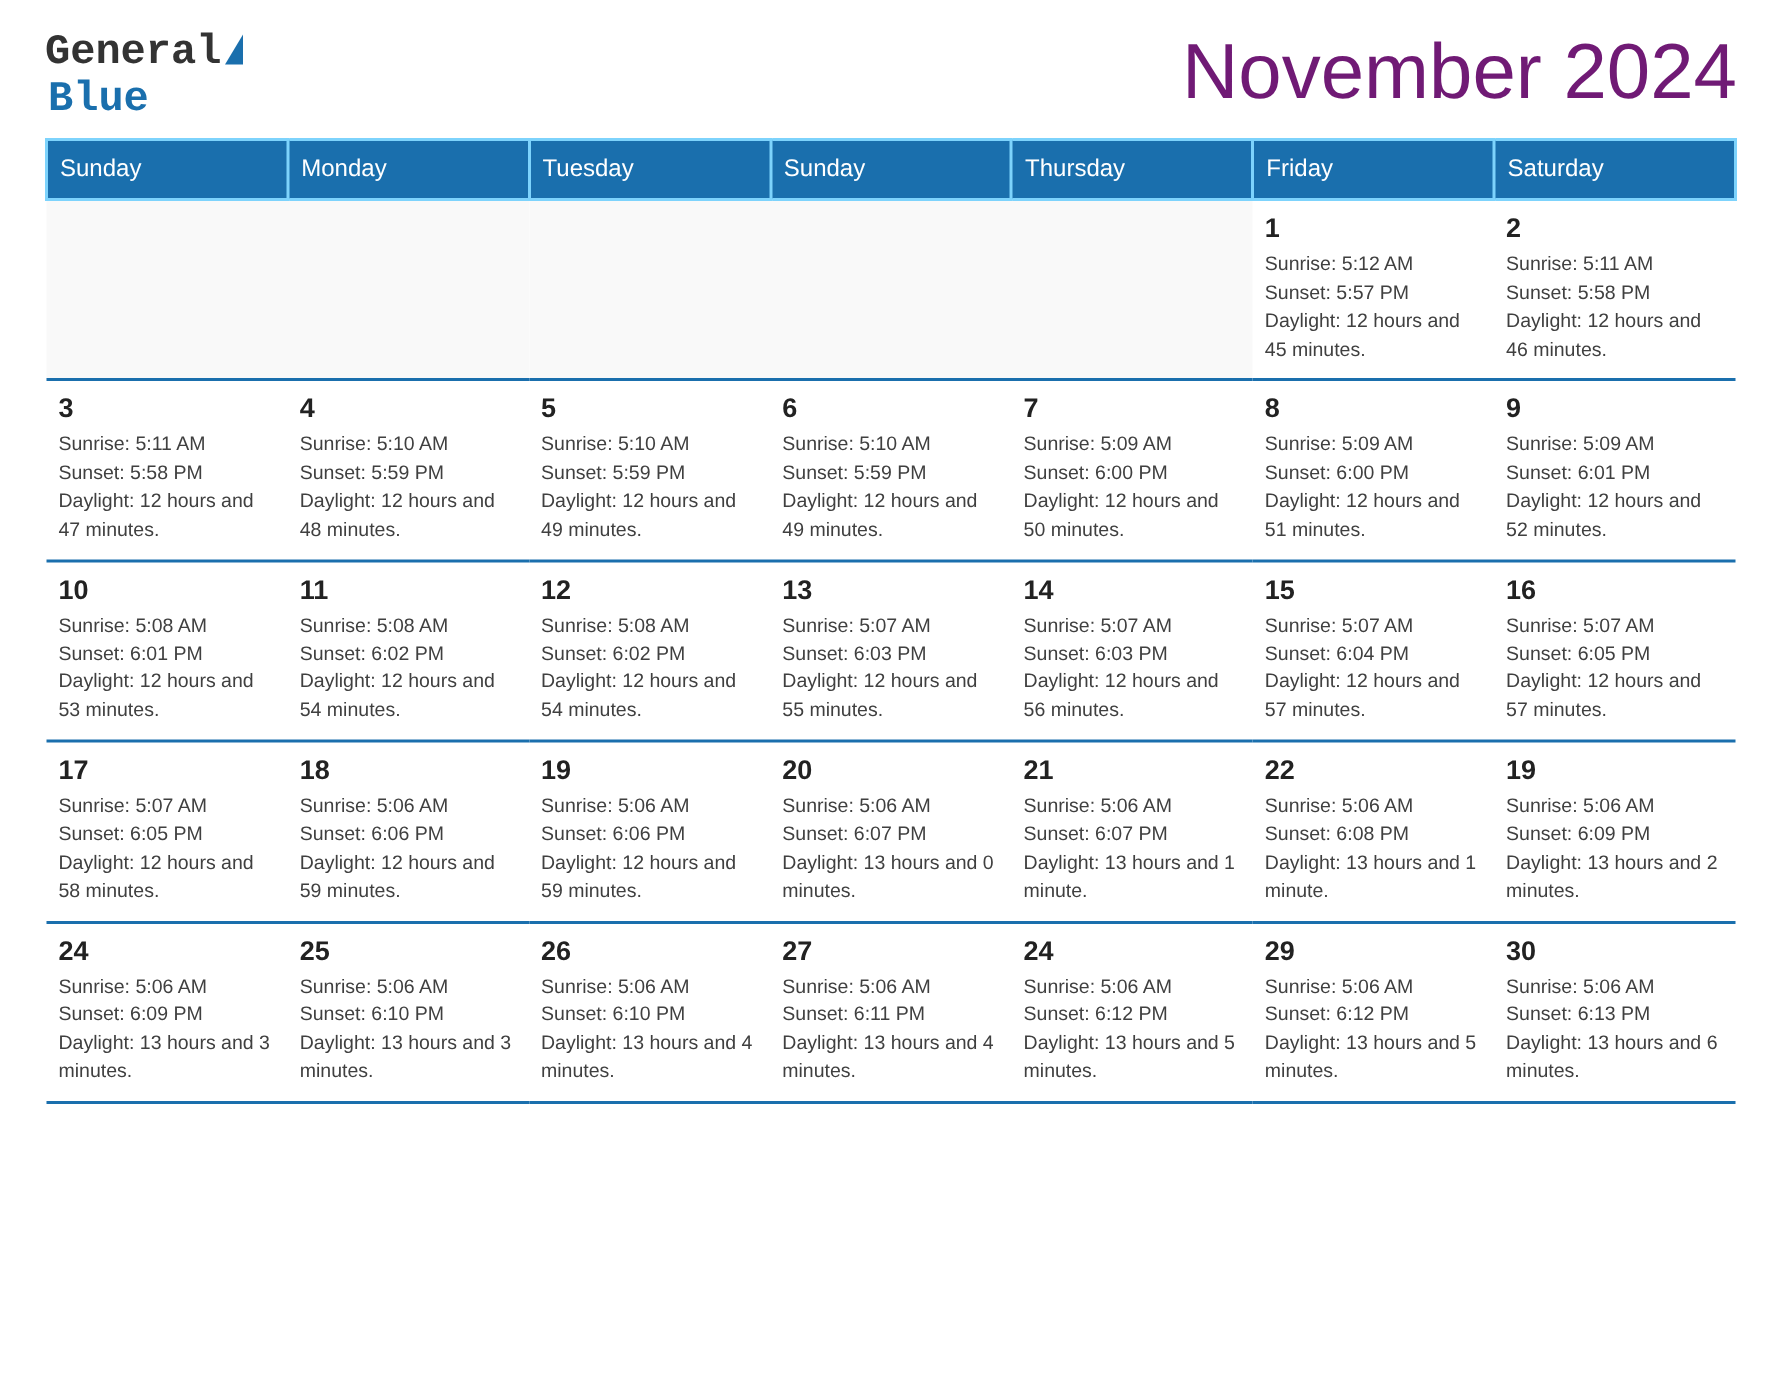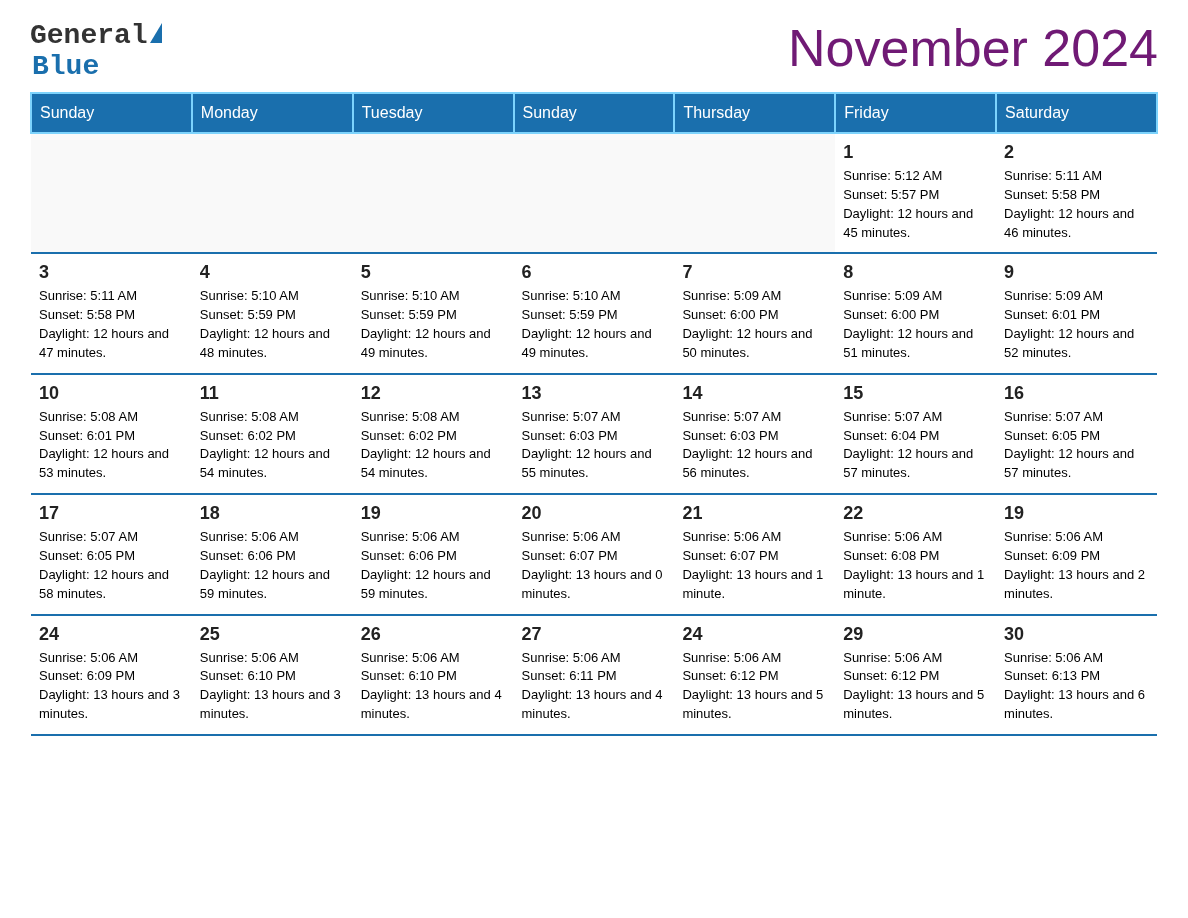--- a/index.html
+++ b/index.html
@@ -83,21 +83,21 @@
     }
     .day-number {
       font-size: 18px;
       font-weight: bold;
       color: #222;
       display: block;
       margin-bottom: 4px;
     }
     .day-info {
       font-size: 13px;
-      color: #000000;
+      color: #404040;
       line-height: 1.45;
     }
     .empty-cell {
       background: #f9f9f9;
     }
   </style>
 </head>
 <body>
 
 <div class="header-row">

